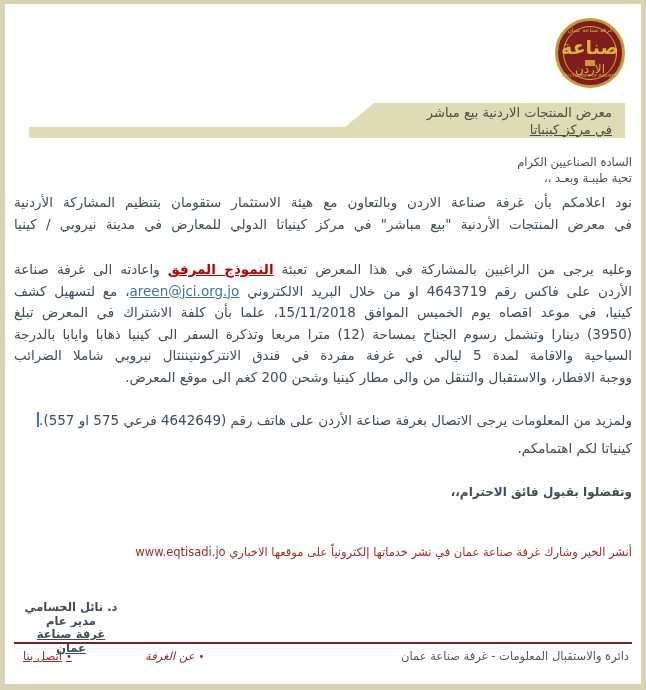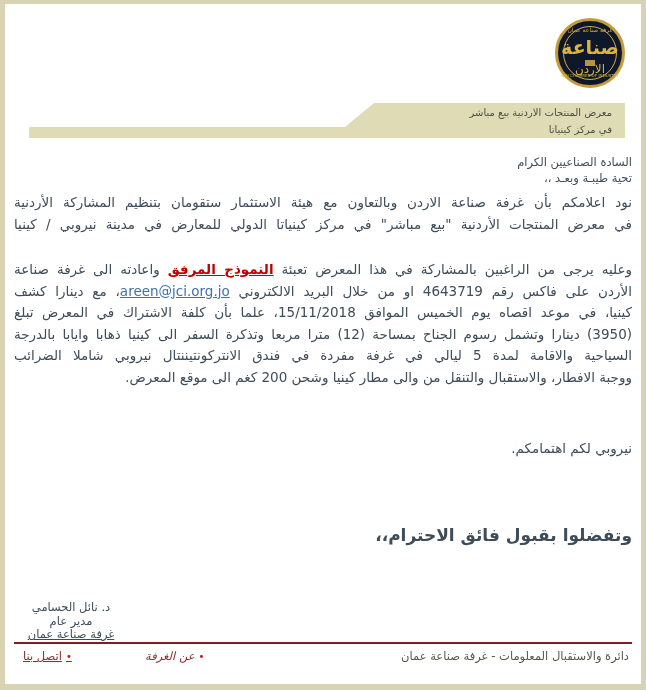--- a/index.html
+++ b/index.html
@@ -14,21 +14,21 @@
     border-bottom:6px solid #d8d4b3;
     overflow:hidden;
     direction:rtl;
     font-family:"DejaVu Sans","Liberation Sans",sans-serif;
     color:#3e4c59;
   }
   
   .logo{
     position:absolute;top:14px;right:16px;
     width:70px;height:70px;border-radius:50%;
-    background:#0f172a;
+    background:#7f1d1d;
     border:3px solid #c29b3b;
     box-sizing:border-box;
   }
   .logo .inner-ring{
     position:absolute;inset:5px;border:1px solid #d4ad49;border-radius:50%;
   }
   .logo .arc-top{
     position:absolute;top:5px;left:0;right:0;
     text-align:center;font-size:6px;color:#d4ad49;white-space:nowrap;overflow:hidden;
   }
@@ -47,40 +47,40 @@
     position:absolute;bottom:7px;left:0;right:0;
     text-align:center;font-size:4.5px;color:#d4ad49;white-space:nowrap;overflow:hidden;
     transform:scale(.9);
   }
   
   .banner{
     position:absolute;top:99px;right:16px;left:24px;height:35px;
     background:#dedbb5;
     clip-path:polygon(0 24px,316px 24px,345px 0,606px 0,606px 35px,0 35px);
     color:#4b4f44;
-    font-size:10px;line-height:16.5px;
+    font-size:13px;line-height:16.5px;
     padding:0;box-sizing:border-box;
   }
   .banner .t{padding:2px 13px 0 0;}
   
   .blk{position:absolute;right:9px;left:9px;}
   .small{font-size:11.5px;line-height:15px;}
   .para{font-size:13.5px;line-height:21.5px;}
   .para .line{text-align:justify;text-align-last:justify;}
   .para .line.last{text-align-last:right;}
   .red-link{color:#c00000;font-weight:bold;text-decoration:underline;cursor:pointer;margin-top:32px;}
   .email-link{color:#3e71ad;text-decoration:underline;cursor:pointer;}
   .caret{display:inline-block;width:2px;height:15px;background:#2a7ad2;vertical-align:-2px;}
-  .closing{font-weight:bold;font-size:17px;margin-top:40px;}
+  .closing{font-weight:bold;font-size:12px;}
   .announce{font-size:11.5px;color:#9f2c24;text-align:right;}
   .announce .url{color:#9f2c24;text-decoration:none;cursor:pointer;}
   
   .signature{
     position:absolute;top:597px;right:auto;left:16px;width:100px;
-    font-size:11.5px;line-height:13.5px;text-align:center;color:#3e4c59;
+    font-size:11.5px;line-height:13.5px;text-align:center;color:#3e4c59;font-weight:bold;
   }
   .signature .org{text-decoration:underline;}
   .redrule{position:absolute;top:638px;left:9px;right:9px;height:0;border-top:2px solid #7e2020;}
   .footer-item{position:absolute;top:645px;font-size:11.5px;color:#8b2e2e;white-space:nowrap;cursor:pointer;}
   .footer-item .bullet{color:#b02020;margin-left:4px;font-size:10px;}
   .footer-contact{left:18px;right:auto;text-decoration:underline;}
   .footer-about{left:140px;right:auto;font-style:italic;}
   .footer-dept{right:12px;color:#55584e;font-size:11.5px;position:absolute;top:645px;white-space:nowrap;}
 </style>
 </head>
@@ -91,45 +91,51 @@
   <div class="logo">
     <div class="inner-ring"></div>
     <div class="arc-top">غرفة صناعة عمان</div>
     <div class="main">صناعة</div>
     <div class="sub"><span class="emblem"></span><br><span>الاردن</span></div>
     <div class="arc-bottom">AMMAN CHAMBER OF INDUSTRY</div>
   </div>
 
   <div class="banner">
     <div class="t">معرض المنتجات الاردنية بيع مباشر</div>
-    <div class="t" style="padding-top:0;">في مركز كينياتا</div>
+    <div class="t" style="padding-top:0;text-decoration:underline;">في مركز كينياتا</div>
   </div>
 
   <div class="blk small" style="top:167px;">تحية طيبـة وبعـد ،،</div>
   <div class="blk small" style="top:151px;">السادة الصناعيين الكرام</div>
 
   <div class="blk para" style="top:188px;">
     <div class="line">نود اعلامكم بأن غرفة صناعة الاردن وبالتعاون مع هيئة الاستثمار ستقومان بتنظيم المشاركة الأردنية</div>
     <div class="line">في معرض المنتجات الأردنية "بيع مباشر" في مركز كينياتا الدولي للمعارض في مدينة نيروبي / كينيا</div>
   </div>
 
   <div class="blk para" style="top:255px;">
     <div class="line"><span>وعليه يرجى من الراغبين بالمشاركة في هذا المعرض تعبئة </span><span class="red-link">النموذج المرفق</span><span> واعادته الى غرفة صناعة</span></div>
-    <div class="line"><span>الأردن على فاكس رقم 4643719 او من خلال البريد الالكتروني </span><span class="email-link">areen@jci.org.jo</span><span>، مع دينارا كشف</span></div>
+    <div class="line"><span>الأردن على فاكس رقم 4643719 او من خلال البريد الالكتروني </span><span class="email-link">areen@jci.org.jo</span><span>، مع لتسهيل كشف</span></div>
     <div class="line">كينيا، في موعد اقصاه يوم الخميس الموافق 15/11/2018، علما بأن كلفة الاشتراك في المعرض تبلغ</div>
     <div class="line">(3950) دينارا وتشمل رسوم الجناح بمساحة (12) مترا مربعا وتذكرة السفر الى كينيا ذهابا وايابا بالدرجة</div>
     <div class="line">السياحية والاقامة لمدة 5 ليالي في غرفة مفردة في فندق الانتركونتيننتال نيروبي شاملا الضرائب</div>
     <div class="line last">ووجبة الافطار، والاستقبال والتنقل من والى مطار كينيا وشحن 200 كغم الى موقع المعرض.</div>
   </div>
 
+  <div class="blk para" style="top:406px;">
+    <span>ولمزيد من المعلومات يرجى الاتصال بغرفة صناعة الأردن على هاتف رقم (4642649 فرعي 575 او 557).</span><span class="caret"></span>
+  </div>
 
-  <div class="blk para" style="top:434px;">نيروبي لكم اهتمامكم.</div>
+  <div class="blk para" style="top:434px;">كينياتا لكم اهتمامكم.</div>
 
   <div class="blk closing" style="top:481px;">وتفضلوا بقبول فائق الاحترام،،</div>
 
+  <div class="blk announce" style="top:541px;">
+    <span>أنشر الخير وشارك غرفة صناعة عمان في نشر خدماتها إلكترونياً على موقعها الاخباري </span><span class="url">www.eqtisadi.jo</span>
+  </div>
 
   <div class="signature">
     <div>د. نائل الحسامي</div>
     <div>مدير عام</div>
     <div class="org">غرفة صناعة عمان</div>
   </div>
 
   <div class="redrule"></div>
 
   <div class="footer-item footer-contact">

